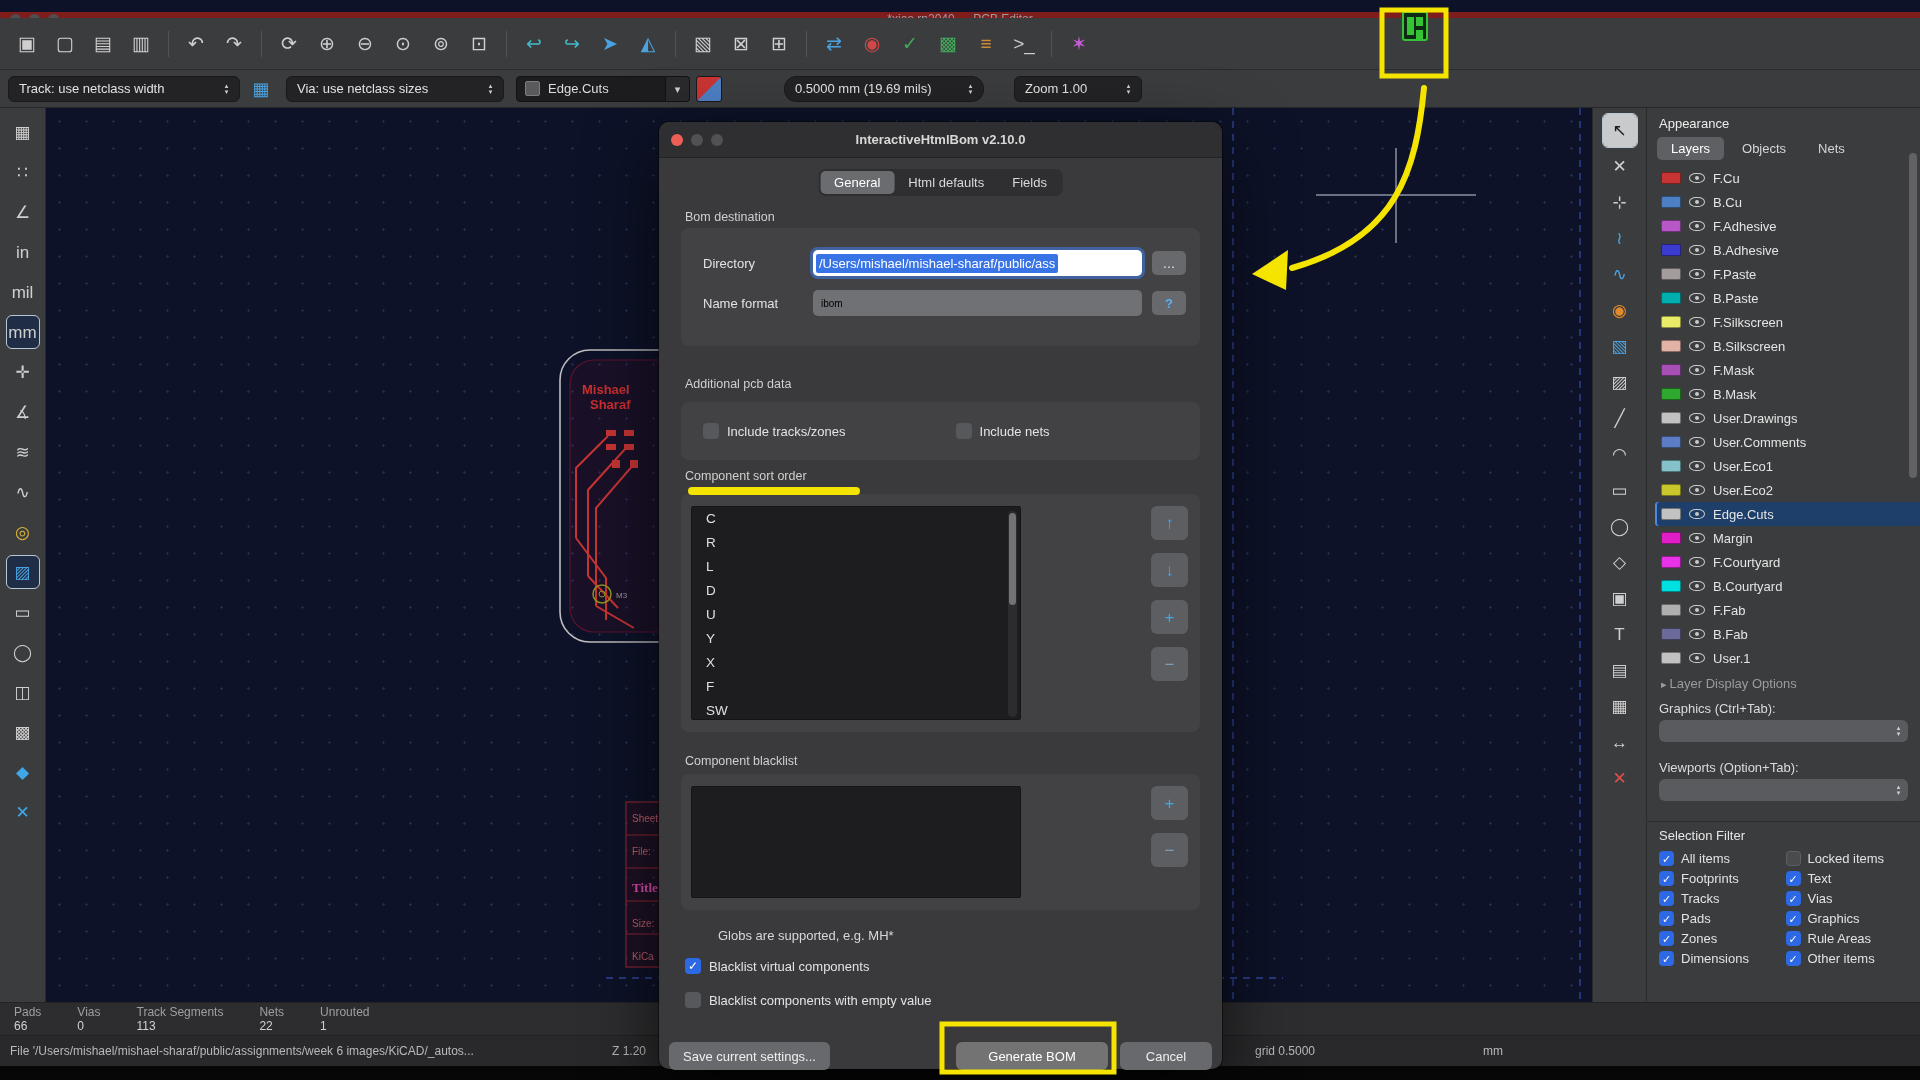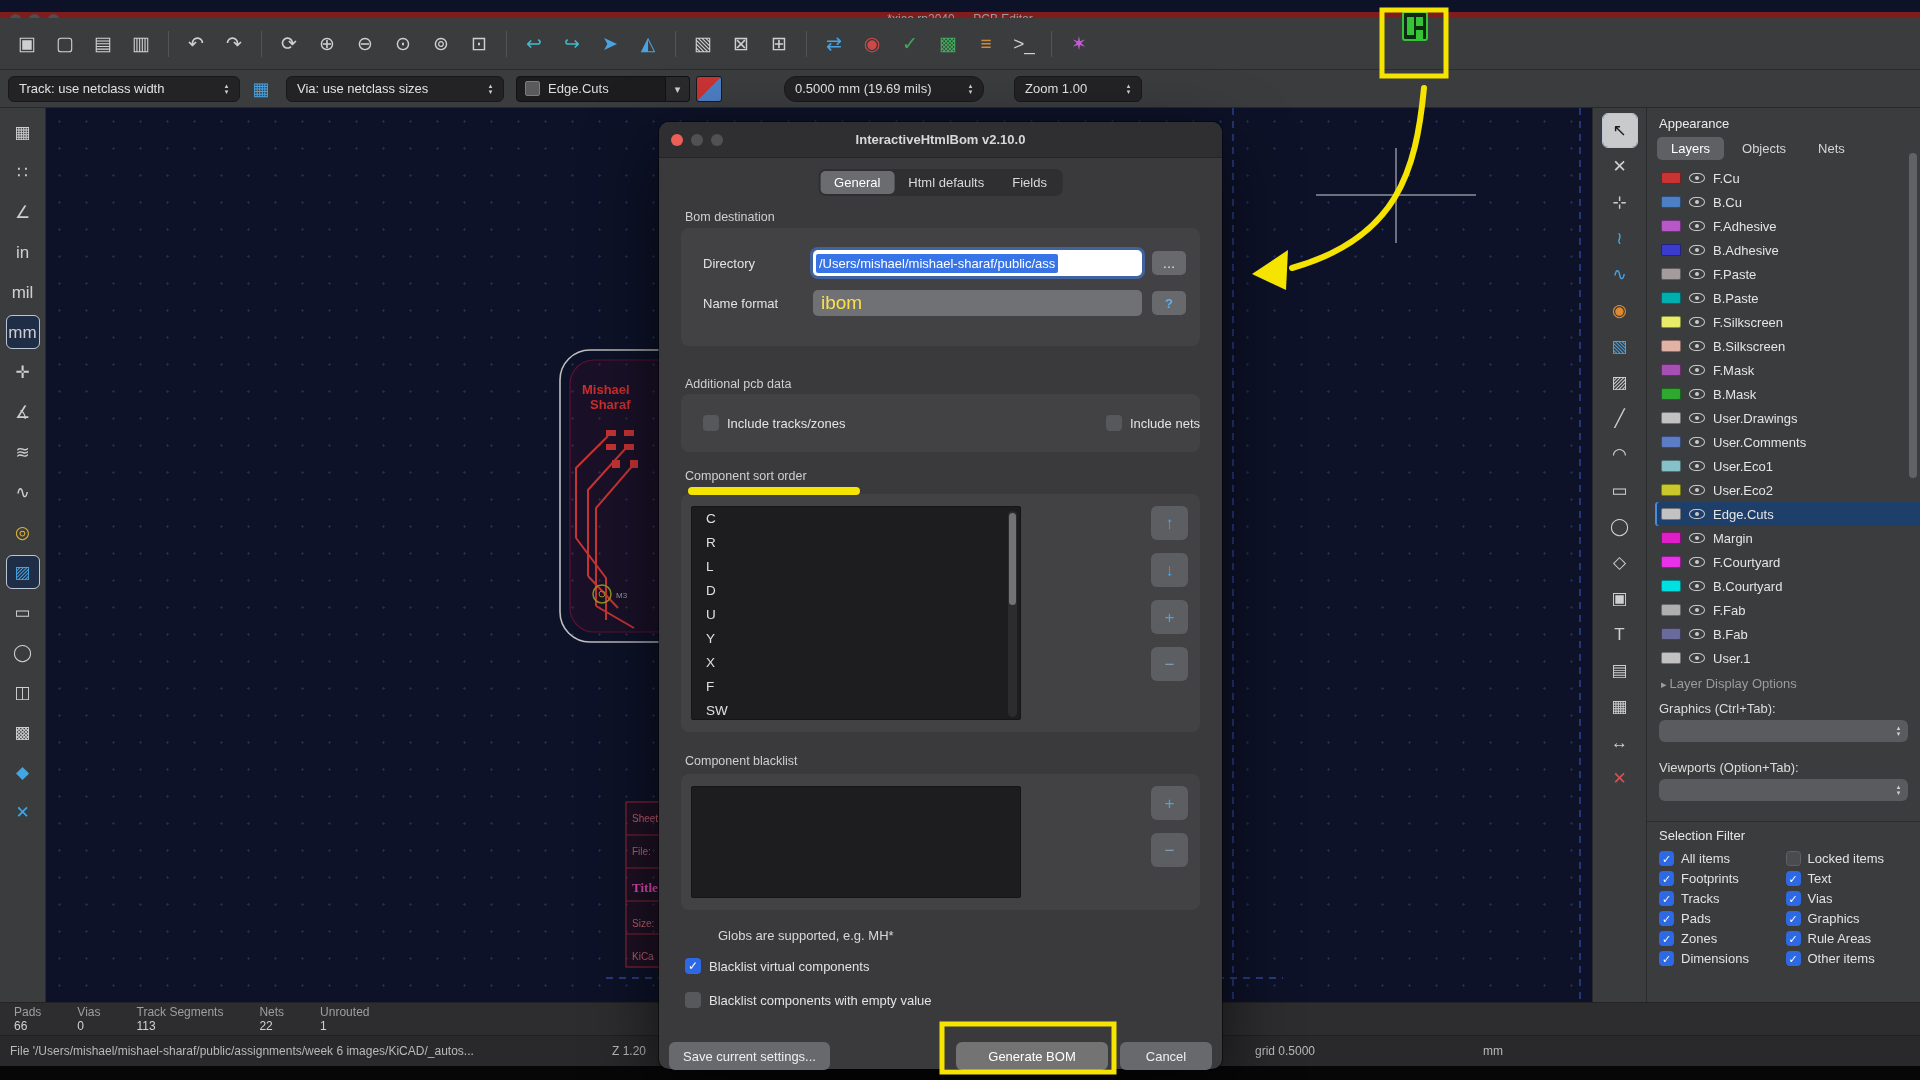--- a/index.html
+++ b/index.html
@@ -107,24 +107,24 @@
   .dlg-tab.active{background:#6b6c70;color:#fff;}
   .sec-label{position:absolute;left:26px;font-size:12.5px;color:#cfcfcf;}
   .gbox{position:absolute;left:22px;width:519px;background:#424245;border-radius:8px;}
   #gb1{top:106px;height:118px;padding:8px 14px 0 22px;}
   .frow{display:flex;align-items:center;margin-top:14px;gap:10px;}
   .flabel{width:100px;font-size:13px;color:#e3e3e3;flex:none;}
   .field{flex:1;height:26px;border-radius:5px;display:flex;align-items:center;overflow:hidden;}
   .field.dir{background:#ffffff;box-shadow:0 0 0 3px rgba(64,128,235,.55);padding:0 3px;}
   .field.dir .selcontent{background:#3974e6;color:#fff;font-size:13px;padding:2px 3px;border-radius:2px;white-space:nowrap;}
   .field.name{background:#707174;padding:0 8px;}
-  .field.name .fval{color:#fde047;font-size:19px;}
+  .field.name .fval{color:#000000;font-size:10px;}
   .btn-sm{width:34px;height:24px;background:#68696d;border:none;border-radius:5px;color:#e9e9e9;font-size:13px;flex:none;}
   .btn-sm.help{color:#5db1f0;font-weight:bold;}
-  #gb2{top:272px;height:58px;display:flex;align-items:center;padding-left:22px;justify-content:space-between;}
+  #gb2{top:280px;height:58px;display:flex;align-items:center;padding-left:22px;}
   .chk{display:flex;align-items:center;gap:8px;font-size:13px;color:#e3e3e3;}
   #gb2 .chk + .chk{margin-left:110px;}
   .cbx{width:16px;height:16px;border-radius:4px;background:#57585c;flex:none;}
   .cbx[data-checked="true"]{background:#2e69e5;}
   .cbx[data-checked="true"]::after{content:"✓";display:block;color:#fff;font-size:12px;line-height:16px;text-align:center;}
   #gb3{top:372px;height:238px;}
   .listbox{position:absolute;left:10px;top:12px;width:330px;background:#1d1d1f;border:1px solid #151517;border-radius:2px;overflow:hidden;}
   #listbox-sort{height:214px;}
   #listbox-black{height:112px;}
   .list-item{height:24px;line-height:24px;padding-left:14px;font-size:13.5px;color:#e0e0e0;}

